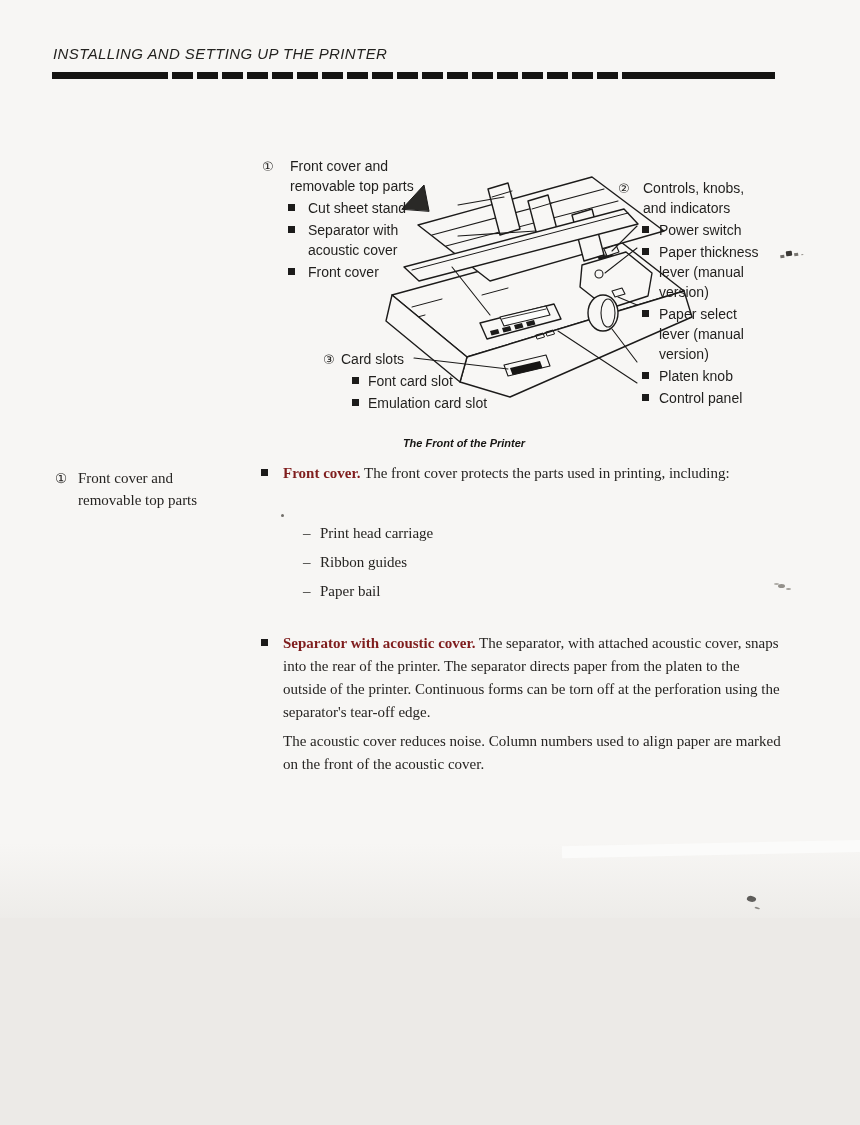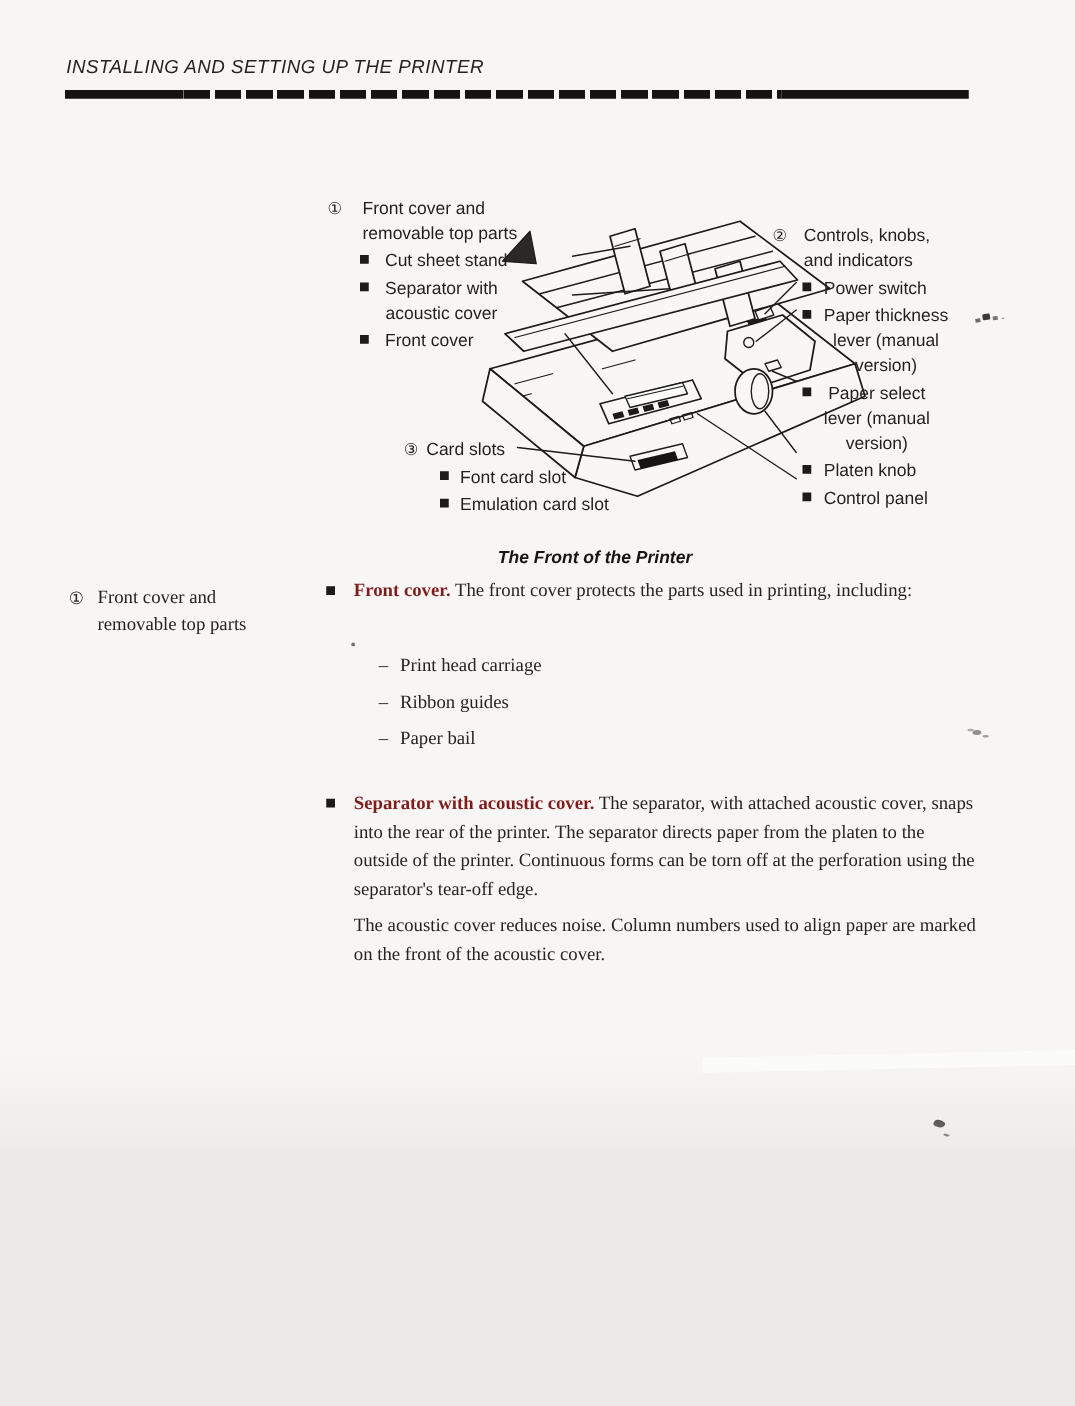--- a/index.html
+++ b/index.html
@@ -20,36 +20,36 @@
   .header-rule .seg-solid-r { width:150px; background:#151412; }
 
   
   .diagram { position:absolute; left:52px; top:145px; width:740px; height:275px; }
   .diagram svg { position:absolute; inset:0; }
   .callout { position:absolute; display:flex; font-size:14px; line-height:20px; color:#201f1d; }
   .callout .num  { flex:none; font-size:13px; padding-top:1px; }
   .callout .body { }
   .pre { white-space:pre-line; }
   .callout-items { }
-  .callout-item  { display:flex; margin-top:2px;text-align:center; }
+  .callout-item  { display:flex; margin-top:2px; }
   .sq { flex:none; width:7px; height:7px; background:#1c1b1a; margin-top:6px; }
   .c1 { left:210px; top:11px; }  .c1 .num { width:18px; margin-right:10px; }
   .c1 .callout-items { margin-left:-2px; margin-top:2px; }
   .c1 .callout-item .sq { margin-right:13px; }
   .c2 { left:566px; top:33px; }  .c2 .num { width:15px; margin-right:10px; }
   .c2 .callout-items { margin-left:-1px; margin-top:2px; }
   .c2 .callout-item .sq { margin-right:10px; }
   .c3 { left:271px; top:204px; } .c3 .num { width:13px; margin-right:5px; }
   .c3 .callout-items { margin-left:11px; margin-top:1px; }
   .c3 .callout-item .sq { margin-right:9px; }
 
   
   .section-heading {
-    position:absolute; left:176px; top:437px; width:600px; text-align:center;
-    font-style:italic; font-weight:bold; font-size:14px; color:#171614;
+    position:absolute; left:164px; top:437px; width:600px; text-align:center;
+    font-style:italic; font-weight:bold; font-size:11px; color:#171614;
   }
   .margin-note {
     position:absolute; left:55px; top:467px; display:flex;
     font-family:"Liberation Serif", "DejaVu Serif", serif;
     font-size:15px; line-height:22px; color:#262422;
   }
   .margin-note .num { flex:none; width:14px; margin-right:9px; font-size:13.5px; padding-top:1px; }
   .content {
     position:absolute; left:261px; top:462px; width:520px;
     font-family:"Liberation Serif", "DejaVu Serif", serif;

